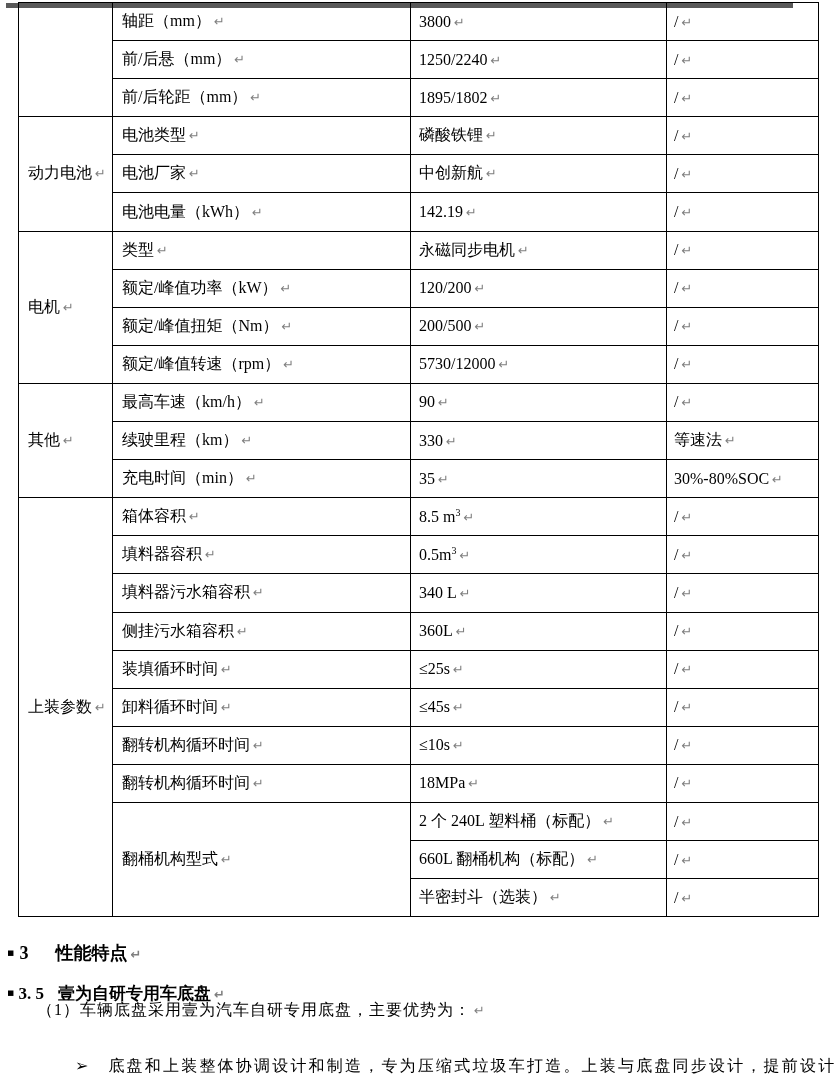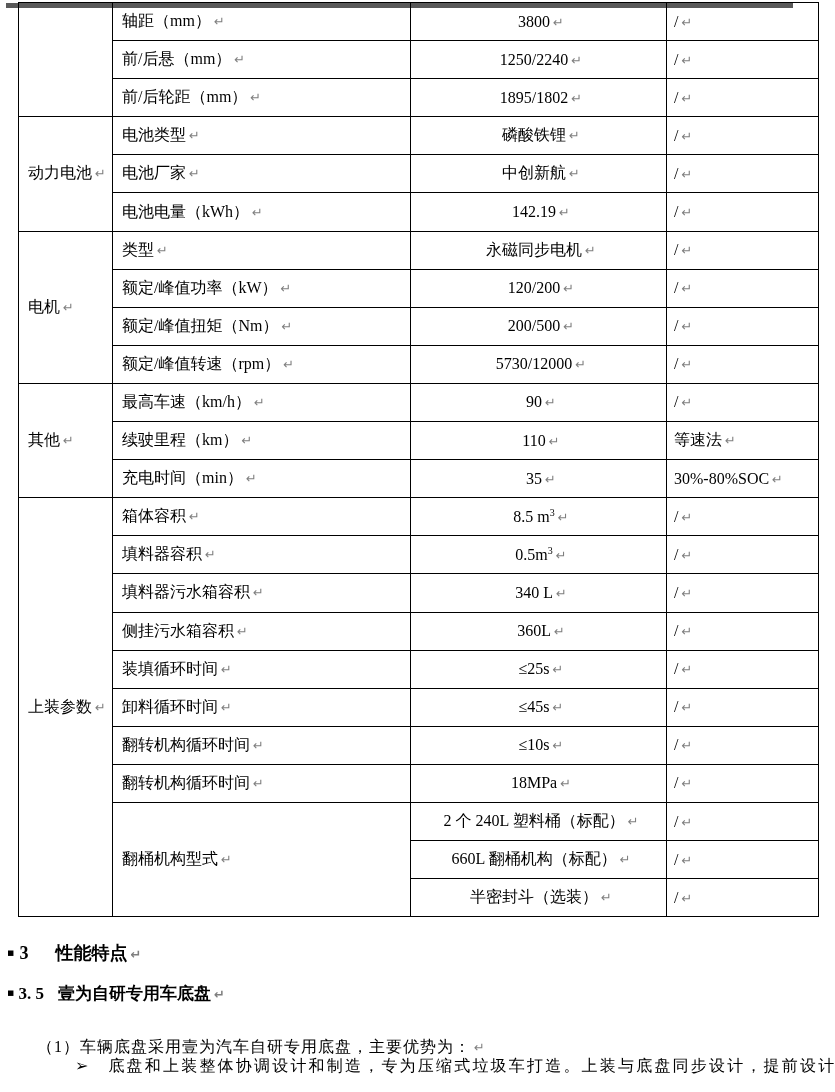--- a/index.html
+++ b/index.html
@@ -9,33 +9,33 @@
   }
   .page{position:absolute;inset:0;}
   .top-rule{position:absolute;left:6px;top:3px;width:787px;height:5px;background:#595959;}
   table.spec{position:absolute;left:18px;top:2px;width:800px;border-collapse:collapse;table-layout:fixed;}
   .spec tr{height:38.1px;}
   .spec td{
     border:1px solid #000;font-size:16px;vertical-align:middle;
     padding:0 3px 0 9px;overflow:hidden;white-space:nowrap;
   }
   .spec td.cat{}
-  .spec td.value{padding-left:8px;text-align:center;}
+  .spec td.value{padding-left:8px;}
   .spec td.note{padding-left:7px;}
   .rm{color:#7f7f7f;font-family:"DejaVu Sans",sans-serif;font-size:13px;margin-left:3px;}
   sup{font-size:10px;line-height:0;}
   .heading{position:absolute;font-weight:bold;white-space:nowrap;line-height:24px;}
   #h3{left:7px;top:941px;font-size:18px;}
   #h3 .num{margin-left:5px;}
   #h3 .title{margin-left:27px;}
   #h31{left:7px;top:981px;font-size:17px;}
   #h31 .num{margin-left:4px;}
   #h31 .title{margin-left:14px;}
   .sq{font-family:"DejaVu Sans",sans-serif;font-size:11px;vertical-align:3px;font-weight:normal;}
-  #p1{position:absolute;left:37px;top:1037px;font-size:16px;letter-spacing:1px;white-space:nowrap;line-height:20px;}
+  #p1{position:absolute;left:37px;top:1000px;font-size:16px;letter-spacing:1px;white-space:nowrap;line-height:20px;}
   #b1{position:absolute;left:75px;top:1056px;font-size:16px;white-space:nowrap;line-height:20px;}
   #b1 .bm{font-family:"DejaVu Sans",sans-serif;margin-right:20px;}
   #b1 .btext{letter-spacing:2.2px;}
 </style>
 </head>
 <body>
 
 <div class="page">
 
   <div class="top-rule"></div>
@@ -102,21 +102,21 @@
           <td class="note"><span>/</span><span class="rm">↵</span></td>
         </tr>
         <tr>
           <td class="cat" rowspan="3"><span>其他</span><span class="rm">↵</span></td>
           <td class="param"><span>最高车速（km/h）</span><span class="rm">↵</span></td>
           <td class="value"><span>90</span><span class="rm">↵</span></td>
           <td class="note"><span>/</span><span class="rm">↵</span></td>
         </tr>
         <tr>
           <td class="param"><span>续驶里程（km）</span><span class="rm">↵</span></td>
-          <td class="value"><span>110</span><span class="rm">↵</span></td>
+          <td class="value"><span>330</span><span class="rm">↵</span></td>
           <td class="note"><span>等速法</span><span class="rm">↵</span></td>
         </tr>
         <tr>
           <td class="param"><span>充电时间（min）</span><span class="rm">↵</span></td>
           <td class="value"><span>35</span><span class="rm">↵</span></td>
           <td class="note"><span>30%-80%SOC</span><span class="rm">↵</span></td>
         </tr>
         <tr>
           <td class="cat" rowspan="11"><span>上装参数</span><span class="rm">↵</span></td>
           <td class="param"><span>箱体容积</span><span class="rm">↵</span></td>

